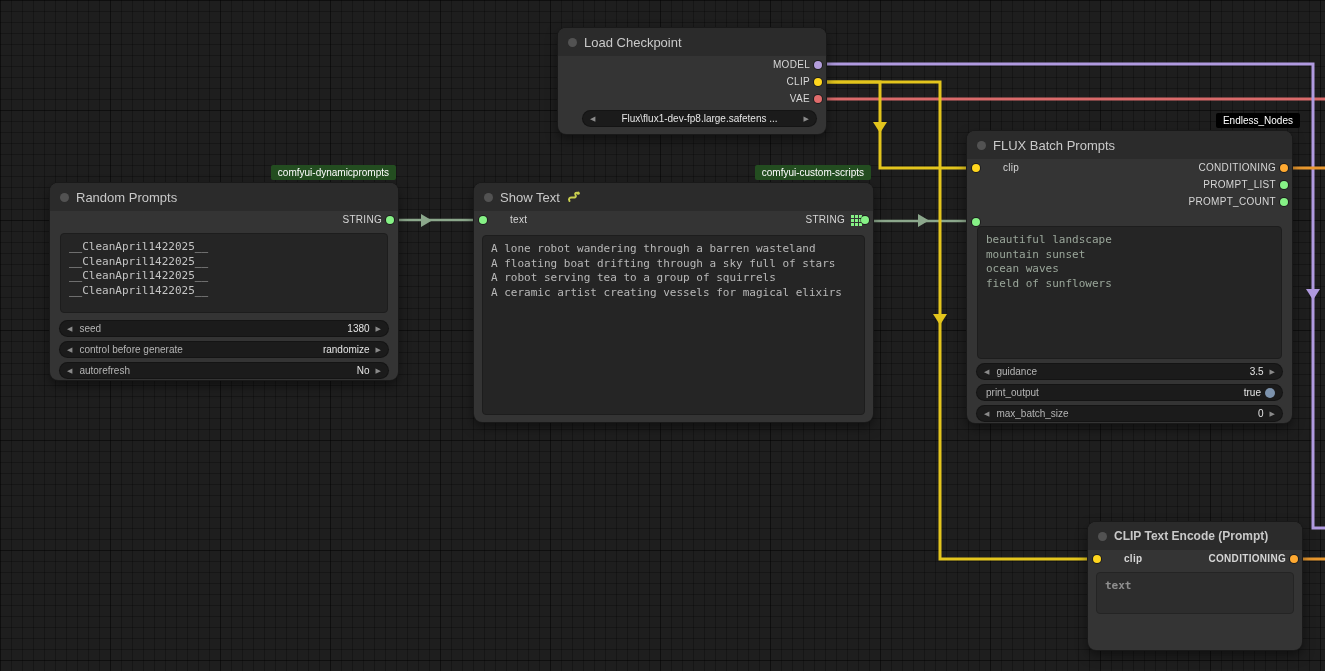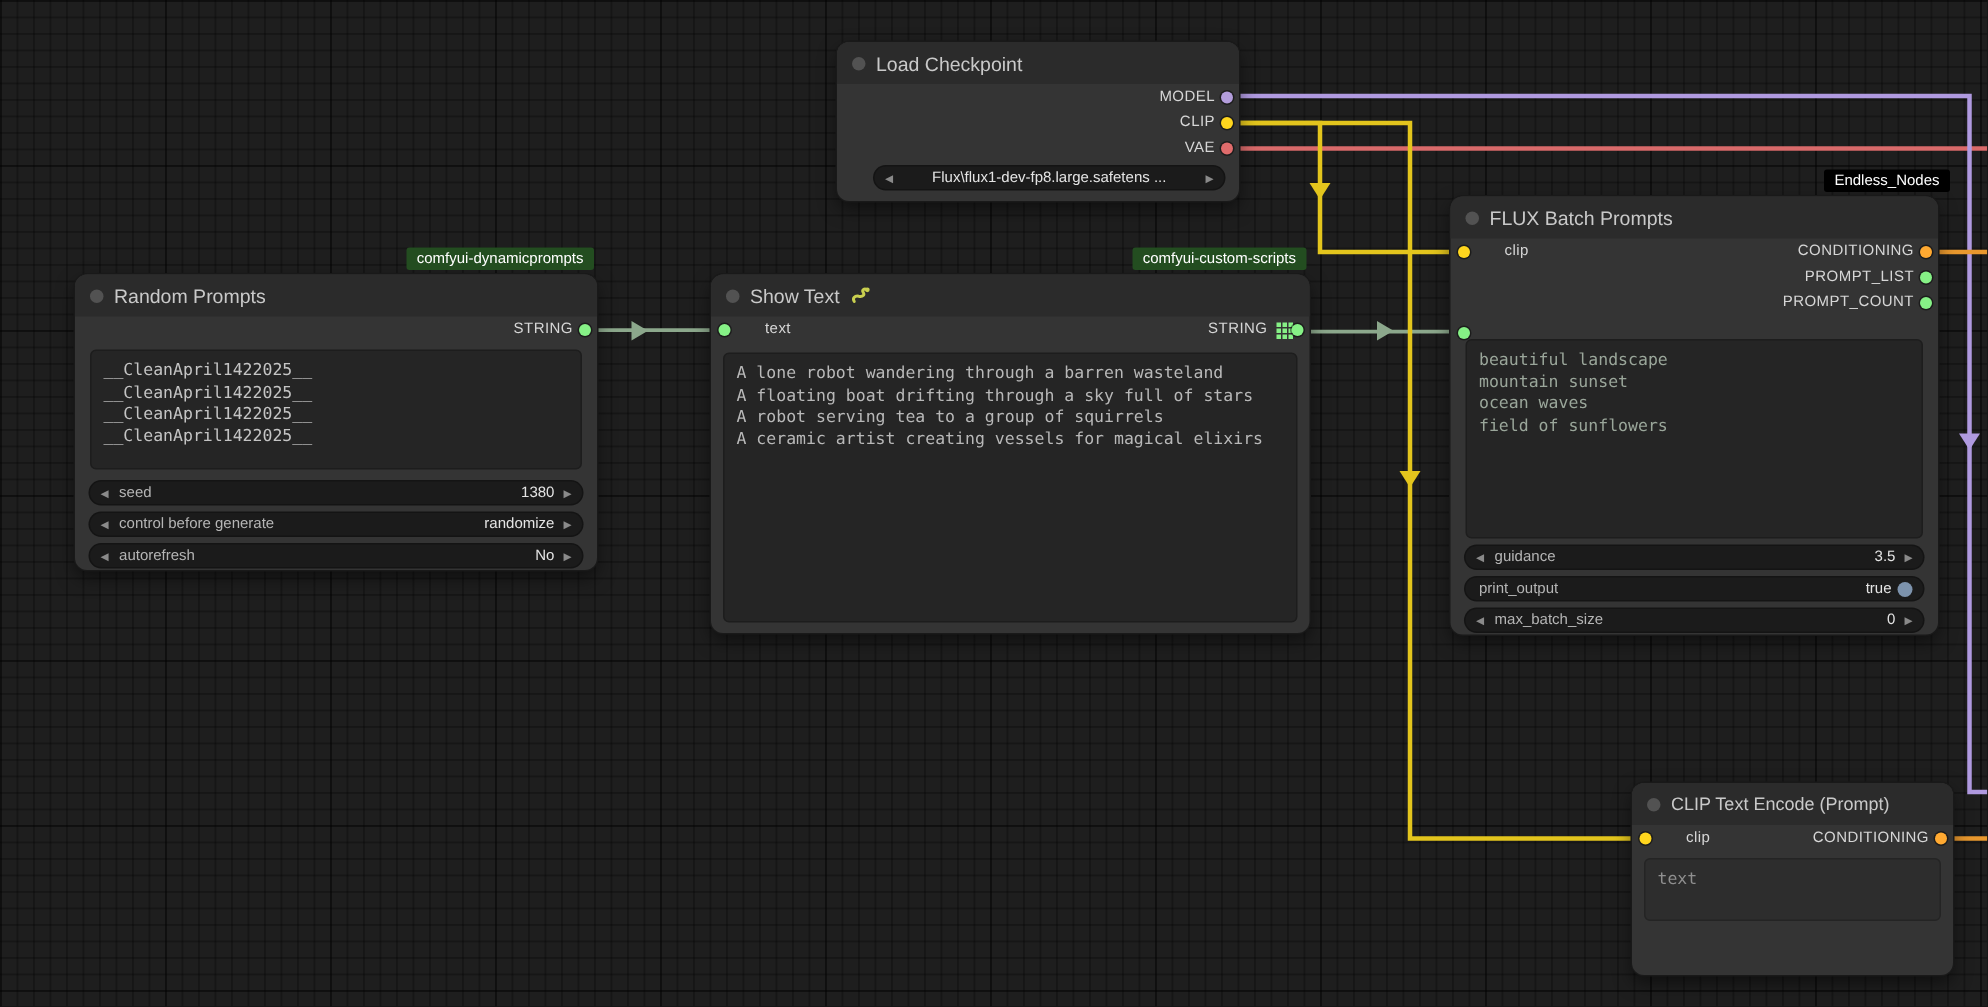--- a/index.html
+++ b/index.html
@@ -221,21 +221,21 @@
       <span class="toggle-dot"></span>
     </div>
     <div class="widget">
       <span class="warrow">◀</span>
       <span class="wlabel">max_batch_size</span>
       <span class="wvalue">0</span>
       <span class="warrow">▶</span>
     </div>
   </div>
 
-  <div class="node" style="left:1088px; top:522px; width:214px; height:128px;">
+  <div class="node" style="left:1088px; top:522px; width:214px; height:128px;font-weight:bold;">
     <div class="node-title">
       <span class="title-dot"></span>
       <span class="title-text" style="font-size:12px;">CLIP Text Encode (Prompt)</span>
     </div>
     <div class="slot-row dual">
       <span class="dot left c-clip"></span>
       <span class="slot-left">clip</span>
       <span class="slot-right">CONDITIONING</span>
       <span class="dot right c-cond"></span>
     </div>

